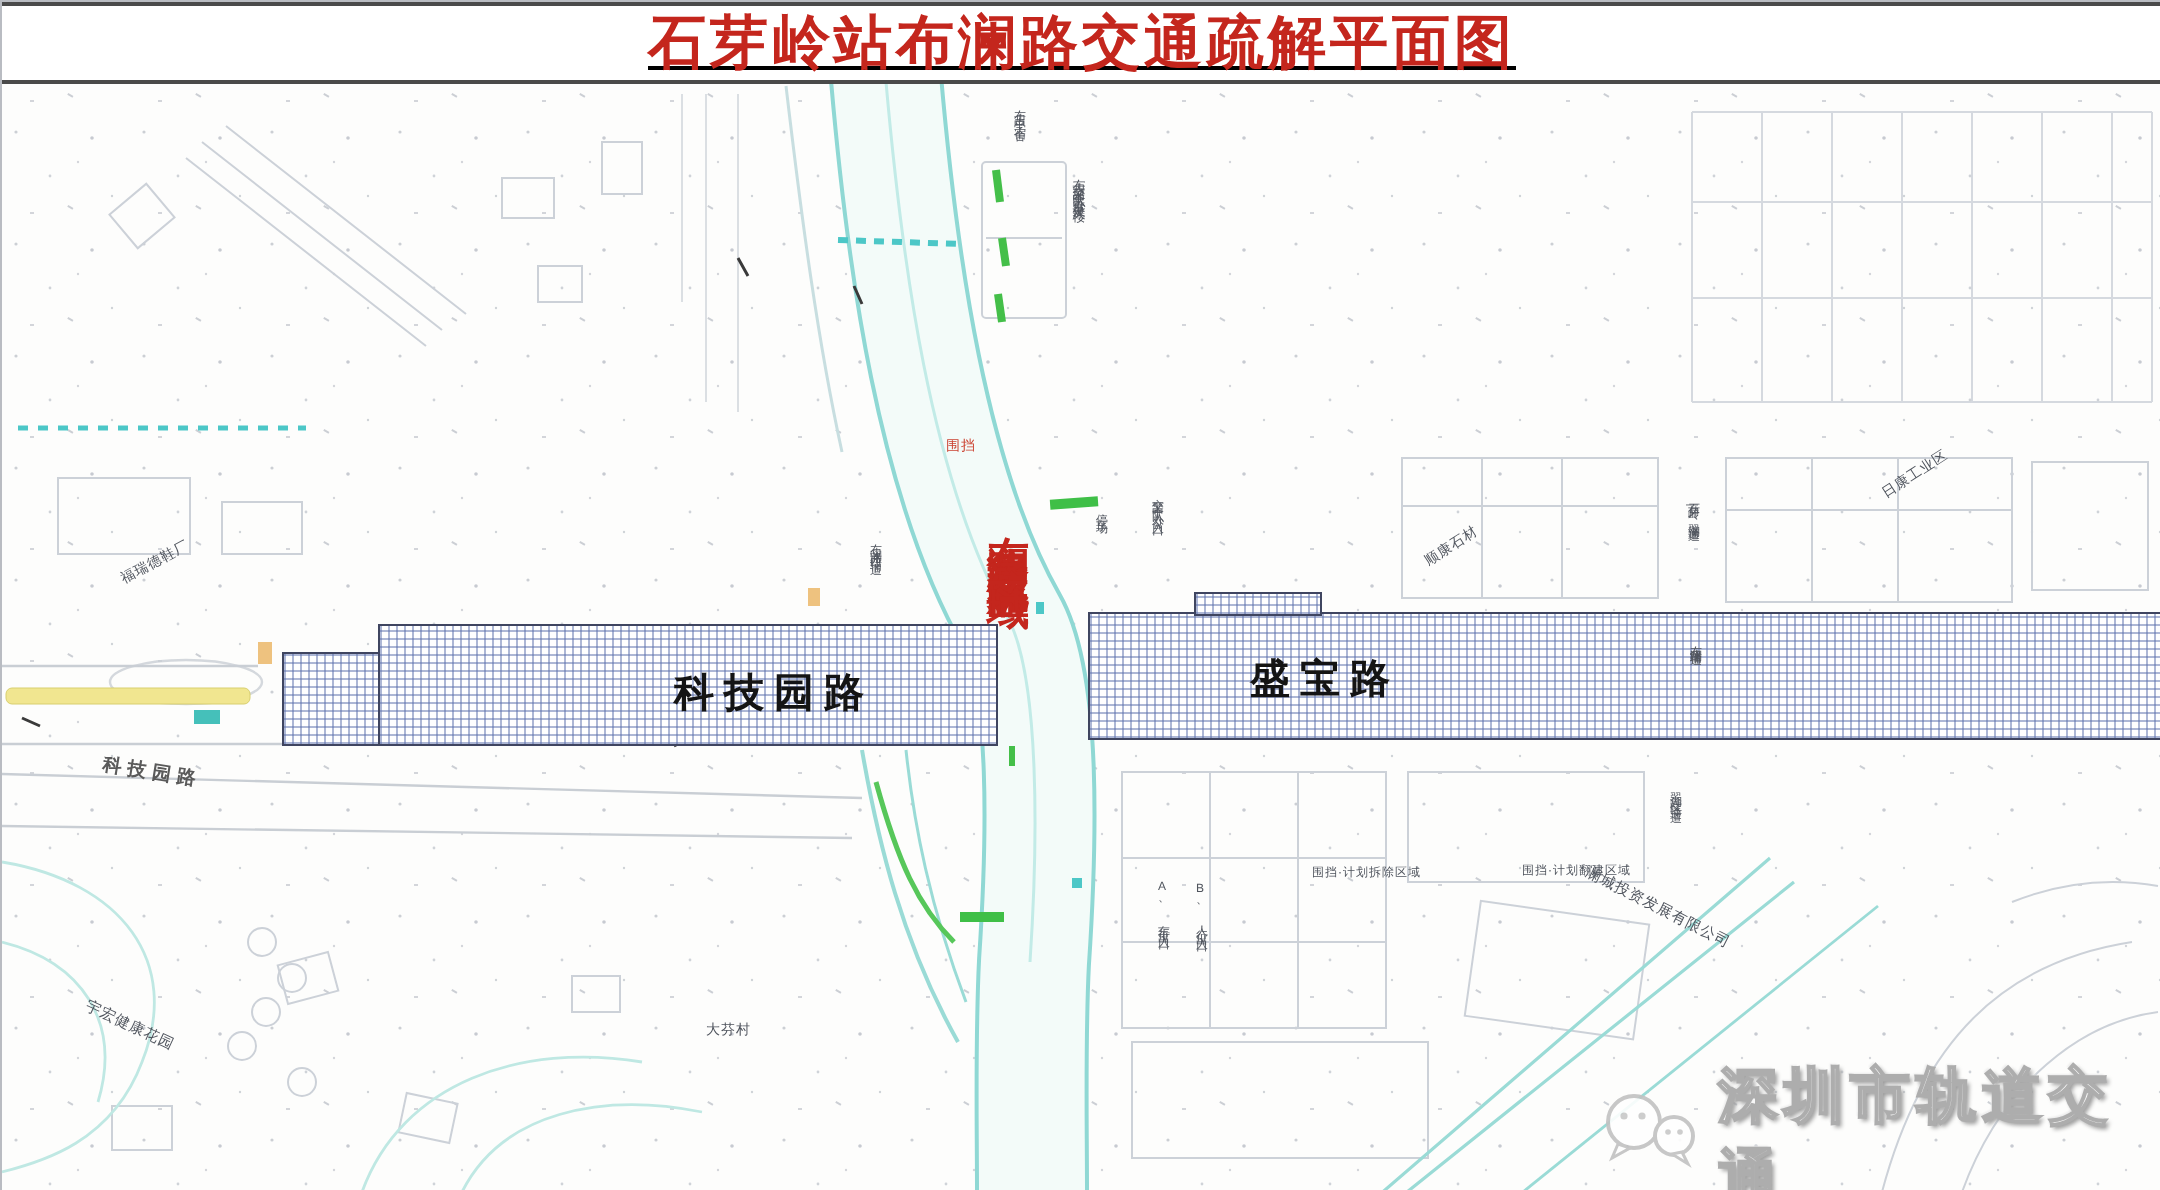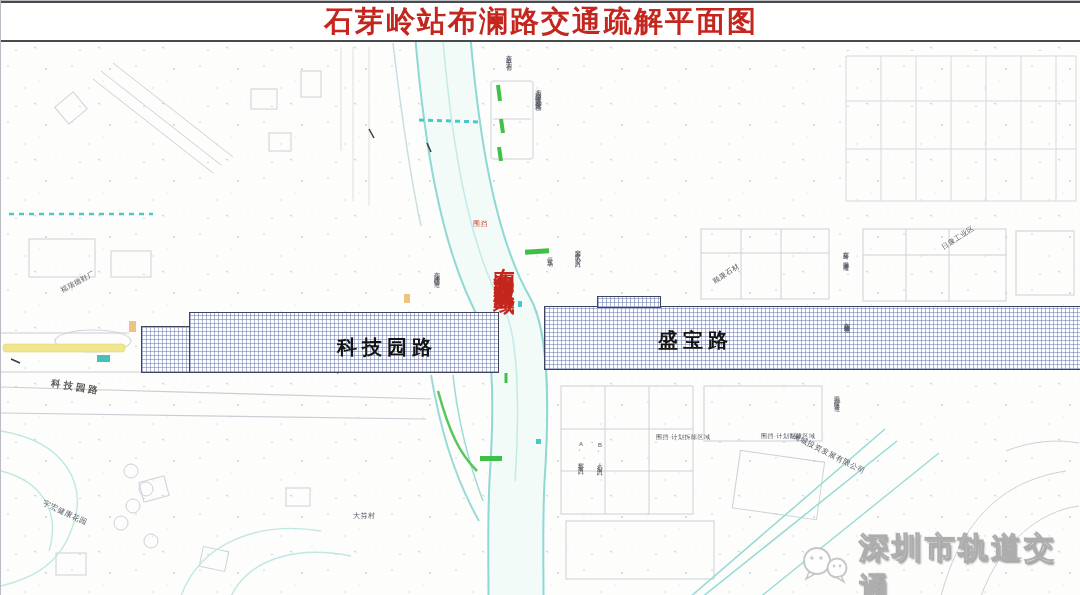--- a/index.html
+++ b/index.html
@@ -7,21 +7,21 @@
     position:relative; width:1080px; height:595px; margin:0 auto;
     background:#fefefe; overflow:hidden;
     border:1px solid #b9bcc2;
     font-family:"Liberation Serif","DejaVu Serif",serif;
   }
   
   .titlebar{
     position:absolute; left:0; top:0; width:100%; height:41px;
     border-top:2px solid #4a4a4a; border-bottom:2px solid #4a4a4a;
     display:flex; align-items:center; justify-content:center;
-    background:#fff; z-index:10; box-sizing:border-box;
+    background:#fff; z-index:10; box-sizing:border-box;text-decoration:underline;
   }
   .title-text{
     font-weight:bold; font-size:29px; color:#c4261d; letter-spacing:2px;
     font-family:"Liberation Serif","DejaVu Serif",serif;
   }
   
   .map{position:absolute; left:0; top:41px; width:1080px; height:554px; background:#fdfdfc;}
   svg.linework{position:absolute; left:0; top:-41px; width:1080px; height:595px; z-index:1;}
   
   .hatch{
@@ -199,21 +199,21 @@
         <path d="M10,358 l9,4 M382,350 l10,5 M368,128 l5,9 M426,142 l4,9 M336,372 l8,-4 M555,332 l8,0"></path>
       </g>
     </svg>
 
     <div class="hatch" style="left:140px; top:284px; width:50px; height:47px;"></div>
     <div class="hatch" style="left:188px; top:270px; width:310px; height:61px;"></div>
     <div class="hatch" style="left:543px; top:264px; width:537px; height:64px;"></div>
     <div class="hatch" style="left:596px; top:254px; width:64px; height:12px;"></div>
 
     <div class="lbl band-label" style="left:336px; top:295px;">科技园路</div>
-    <div class="lbl band-label" style="left:657px; top:288px;">盛宝路</div>
+    <div class="lbl band-label" style="left:624px; top:288px;">盛宝路</div>
 
     <div class="lbl zone-label" style="left:492px; top:209px;">布澜路交通疏解区域</div>
 
     <div class="lbl side-road-label" style="left:50px; top:340px; transform:rotate(9deg);">科技园路</div>
 
     <div class="lbl vlabel" style="left:534px; top:42px; letter-spacing:1.5px;">布吉交警中队办事处大楼</div>
     <div class="lbl vlabel" style="left:505px; top:8px; font-size:6px;">布吉中学宿舍</div>
     <div class="lbl vlabel" style="left:574px; top:202px; font-size:6px;">交警中队办公入口</div>
     <div class="lbl vlabel" style="left:546px; top:210px; font-size:6px;">停车场</div>
     <div class="lbl tlabel" style="left:710px; top:228px; font-size:7px; transform:rotate(-33deg);">顺康石材</div>

